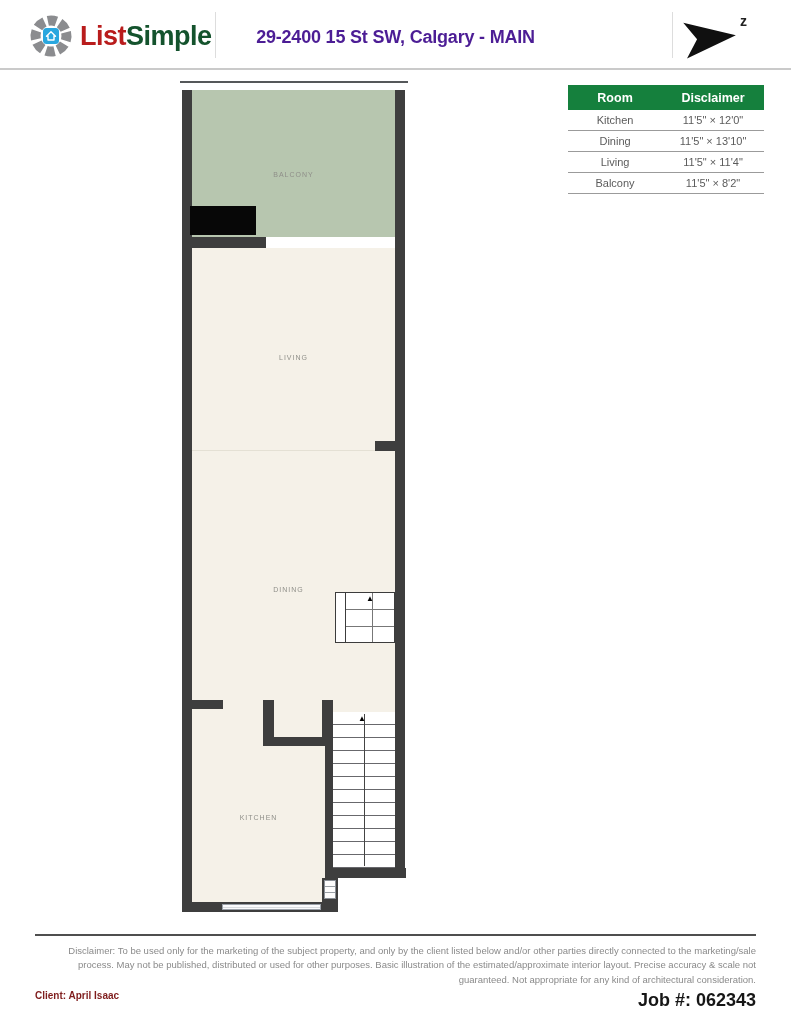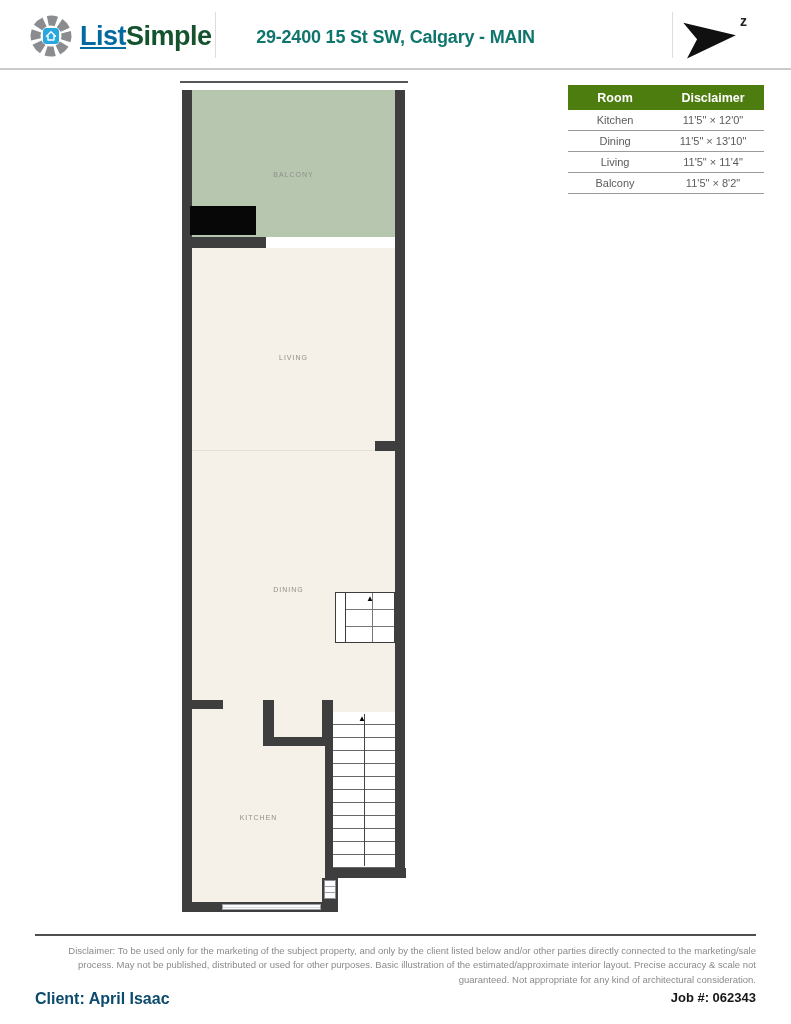--- a/index.html
+++ b/index.html
@@ -3,33 +3,33 @@
 <meta charset="utf-8">
 <style>
   * { box-sizing: border-box; margin: 0; padding: 0; }
   html,body { background:#fff; }
   body { font-family:"Liberation Sans", sans-serif; }
   .page { position:relative; width:791px; height:1024px; background:#fff; overflow:hidden; }
 
   
   .logo { position:absolute; left:28px; top:12px; height:48px; display:flex; align-items:center; }
   .logo-text { font-size:27px; font-weight:600; letter-spacing:-0.5px; margin-left:6px; }
-  .logo-text .t1 { color:#0369a1;text-decoration:underline; }
+  .logo-text .t1 { color:#b91c1c; }
   .logo-text .t2 { color:#14532d; }
   .page-title { position:absolute; left:0; top:27px; width:791px; text-align:center;
-                font-size:18px; font-weight:700; color:#0f766e; letter-spacing:-0.2px; }
+                font-size:18px; font-weight:700; color:#4c1d95; letter-spacing:-0.2px; }
   .vdiv { position:absolute; top:12px; width:1px; height:46px; background:#ddd; }
   .vdiv.left { left:215px; } .vdiv.right { left:672px; }
   .header-rule { position:absolute; left:0; top:68px; width:791px; height:2px; background:#cacaca; }
   .compass { position:absolute; left:682px; top:13px; width:80px; height:46px; }
   .compass-z { position:absolute; left:58px; top:0px; font-size:14px; font-weight:600; color:#222; }
 
   
   .dim-table { position:absolute; left:568px; top:85px; width:196px; font-size:11px; color:#5b5b5b; }
-  .dim-head { display:flex; height:25px; background:#4d7c0f; color:#fff; font-size:12.5px; font-weight:600; }
+  .dim-head { display:flex; height:25px; background:#15803d; color:#fff; font-size:12.5px; font-weight:600; }
   .dim-head .c1, .dim-row .c1 { width:48%; display:flex; align-items:center; justify-content:center; }
   .dim-head .c2, .dim-row .c2 { width:52%; display:flex; align-items:center; justify-content:center; }
   .dim-row { display:flex; height:21px; border-bottom:1px solid #9b9b9b; }
 
   
   .plan { position:absolute; left:182px; top:80px; width:224px; height:833px; }
   .plan * { position:absolute; }
   .wall { background:#3e3e3e; }
   .railing { left:-2px; top:1px; width:228px; height:2px; background:#55585a; }
   .wall-left  { left:0; top:10px; width:10px; height:822px; }
@@ -75,23 +75,23 @@
   .page-cut { left:156px; top:798px; width:68px; height:35px; background:#fff; }
   .kitchen-bottom-wall { left:0; top:822px; width:156px; height:10px; }
   .bottom-window { left:40px; top:824px; width:99px; height:6px; background:#fbfbfd;
     border:1px solid #9aa0a8; }
   .bottom-window i { position:absolute; left:0; top:2px; width:97px; height:1px; background:#d9dce0; display:block; }
 
   
   .footer-rule { position:absolute; left:35px; top:934px; width:721px; height:2px; background:#4f4f4f; }
   .disclaimer { position:absolute; left:35px; top:944px; width:721px; text-align:right;
     font-size:9.5px; line-height:1.5; color:#8a8a8a; }
-  .footer-client { position:absolute; left:35px;  top:990px; font-size:16px; font-weight:600; color:#0c4a6e; }
+  .footer-client { position:absolute; left:35px;  top:990px; font-size:10px; font-weight:600; color:#7f1d1d; }
   .footer-date   { position:absolute; left:0; top:990px; width:791px; text-align:center; font-size:12.5px; font-weight:600; color:#161616;margin-top:44px; }
-  .footer-job    { position:absolute; right:35px; top:990px; font-size:13px; font-weight:600; color:#161616; }
+  .footer-job    { position:absolute; right:35px; top:990px; font-size:18px; font-weight:600; color:#161616; }
 </style>
 </head>
 <body>
 
 <div class="page">
 
   <div class="logo">
     <svg width="46" height="46" viewBox="0 0 46 46">
       <circle cx="23" cy="23" r="15.5" fill="none" stroke="#8b8c8f" stroke-width="10" stroke-dasharray="8.6 3.6" transform="rotate(-14 23 23)"></circle>
       <rect x="15" y="15" width="16" height="16" rx="3.5" fill="#29a7df"></rect>

